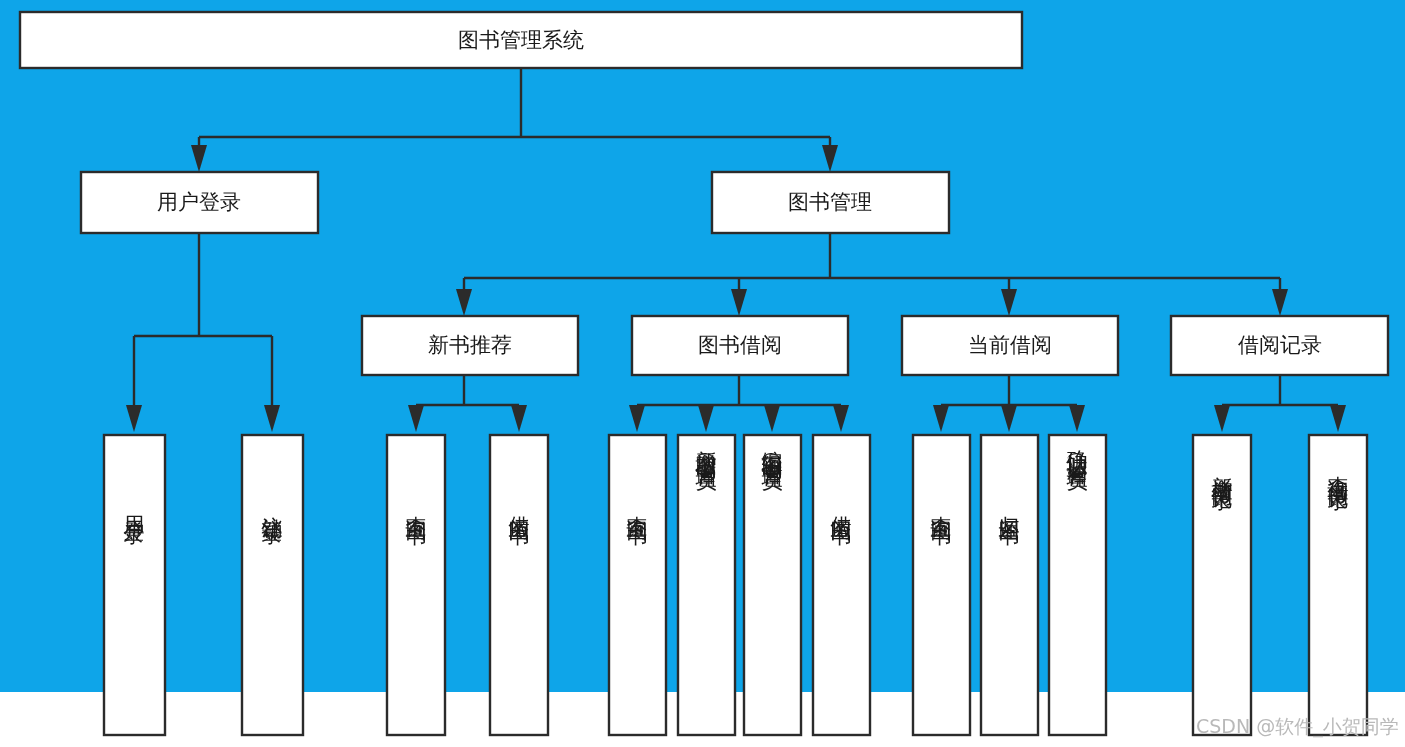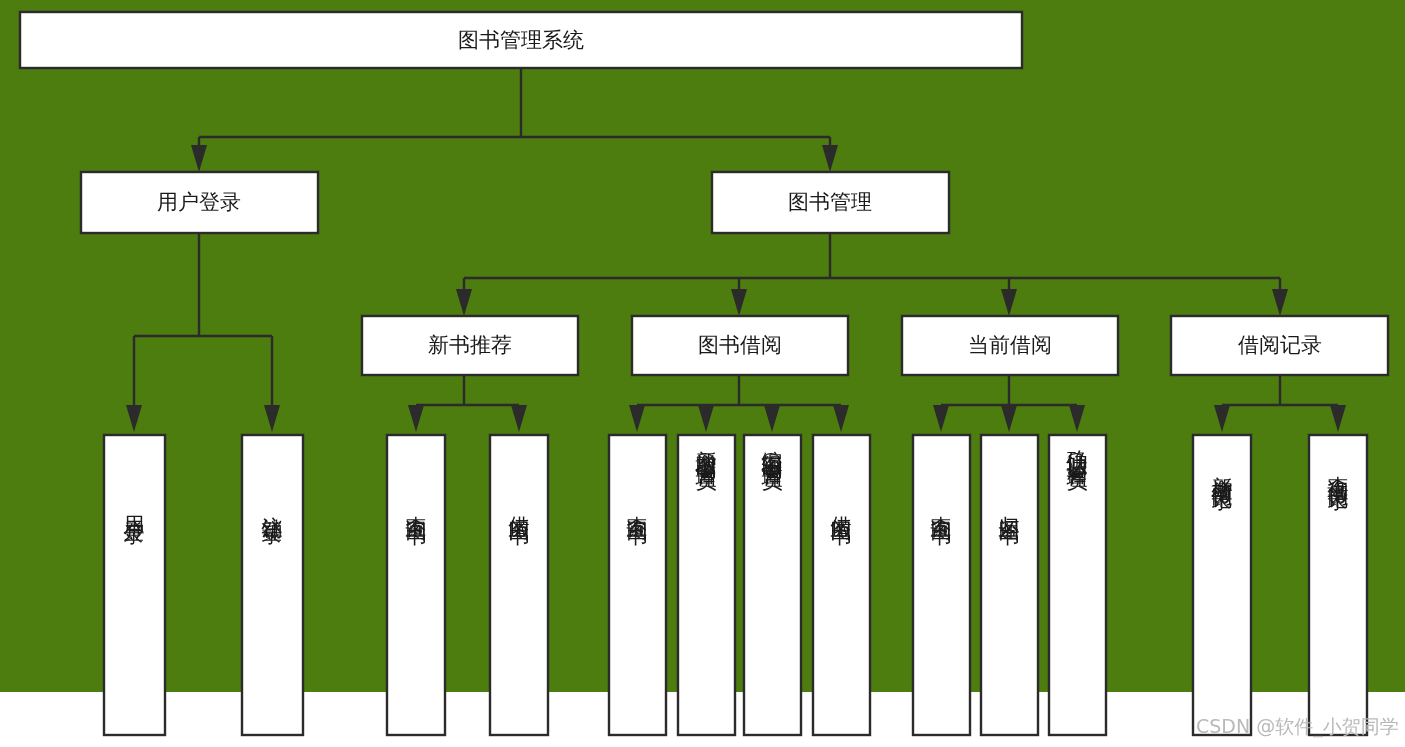--- a/index.html
+++ b/index.html
@@ -10,21 +10,21 @@
   body {
     width: 1405px;
     height: 747px;
     font-family: "DejaVu Sans", "Liberation Sans", sans-serif;
     overflow: hidden;
   }
   #diagram-root {
     position: relative;
     width: 1405px;
     height: 692px;
-    background: #4d7c0f;
+    background: #0ea5e9;
   }
   svg#flowchart {
     position: absolute;
     left: 0;
     top: 0;
     width: 1405px;
     height: 747px;
   }
   .node-box {
     fill: #ffffff;

